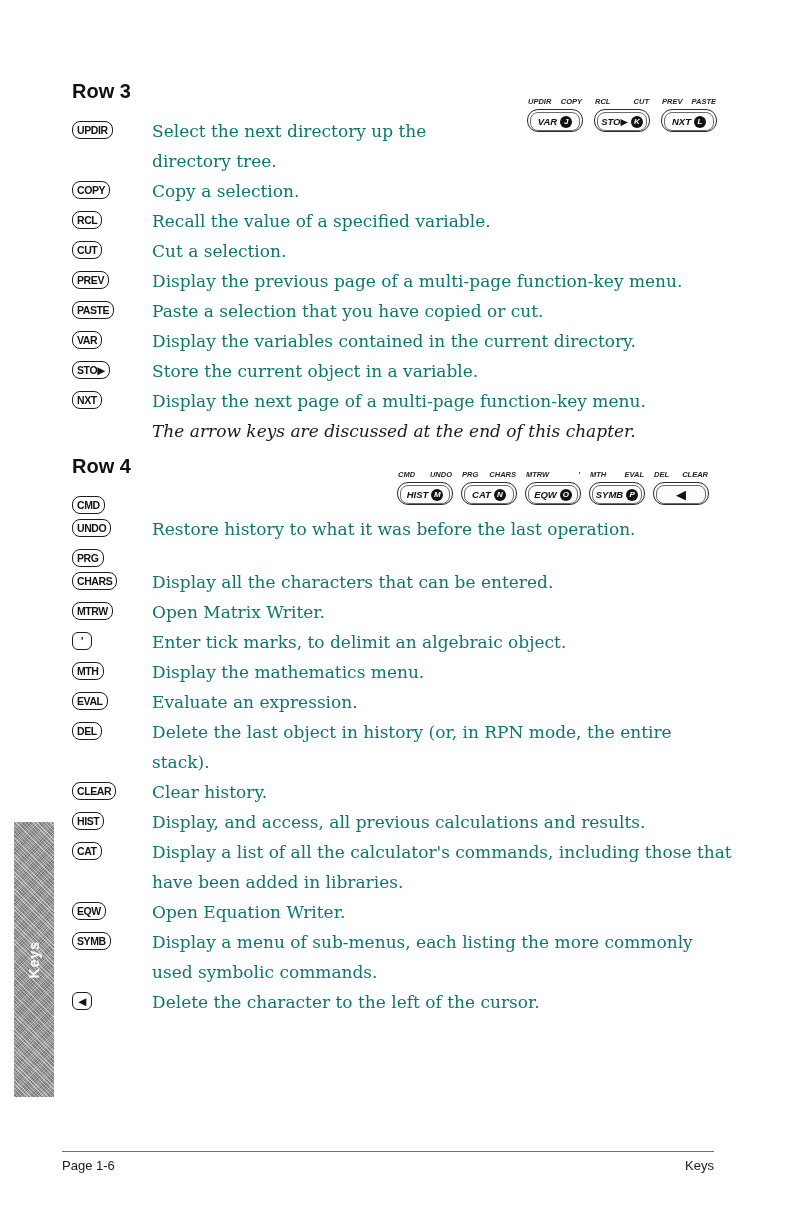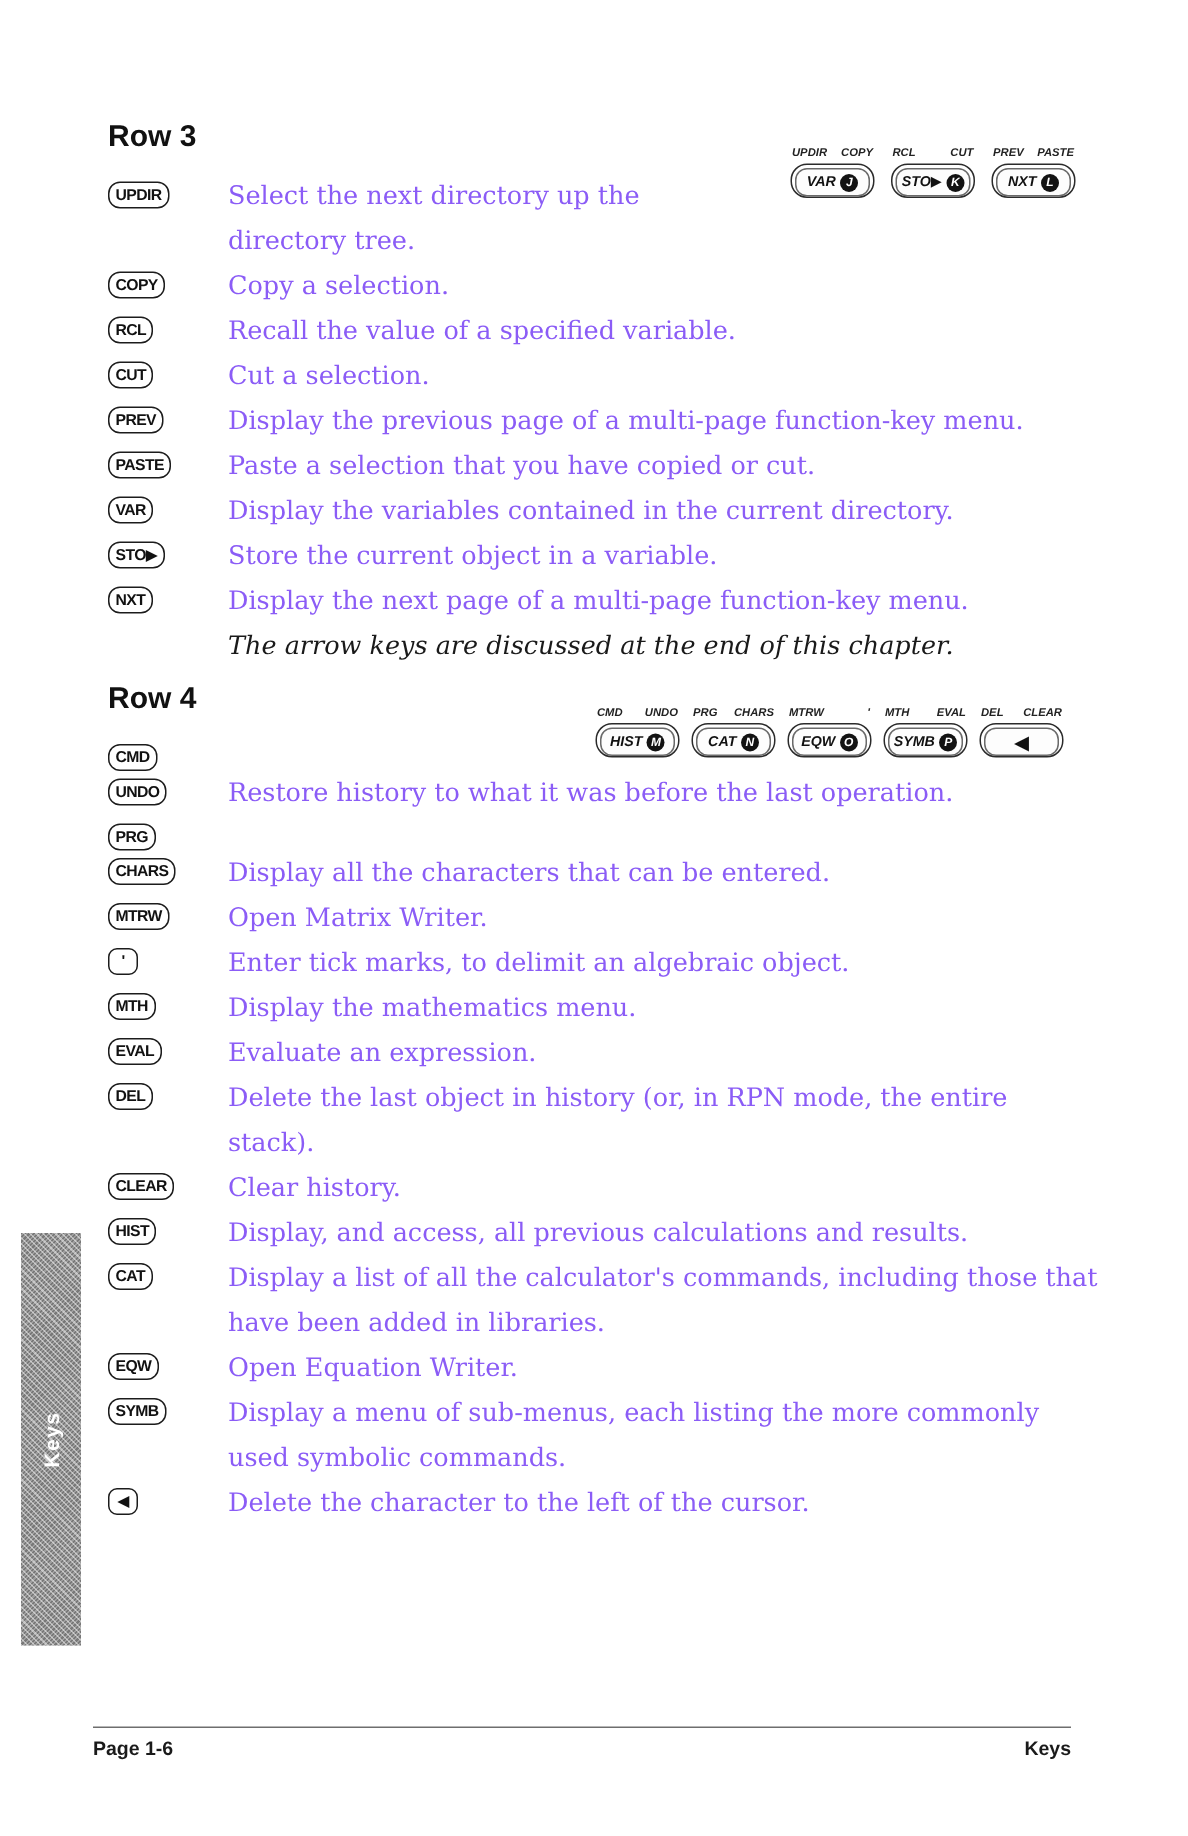--- a/index.html
+++ b/index.html
@@ -29,21 +29,21 @@
     padding:0 4px;
     min-width:22px;
     text-align:center;
     font-family:"Liberation Sans","DejaVu Sans",sans-serif;
     font-weight:700;font-size:10.5px;line-height:16px;
     letter-spacing:-0.4px;
     color:#111;
     box-sizing:border-box;
   }
   .badge.badge-sq{min-width:20px;border-radius:6px;padding:0 2px;}
-  .desc{font-size:17px;line-height:30px;color:#8b5cf6;}
+  .desc{font-size:17px;line-height:30px;color:#0f766e;}
   .section-row3 .desc.narrow{max-width:332px;}
   .section-row4 .desc.narrow{max-width:238px;}
   .note{
     font-style:italic;font-size:17px;line-height:30px;
     padding-left:80px;color:#1a1a1a;
   }
   .note:empty{display:none;}
   
   .keys-strip{position:absolute;display:flex;}
   .keys-strip-row3{left:527px;top:97px;gap:11px;}
@@ -95,21 +95,21 @@
     font-family:"Liberation Sans",sans-serif;
     font-weight:700;font-size:14px;letter-spacing:1px;
   }
   
   .footer{
     position:absolute;left:62px;top:1151px;width:652px;
     border-top:1.6px solid #6e6e6e;
     padding-top:6px;
     display:flex;justify-content:space-between;
     font-family:"Liberation Sans",sans-serif;
-    font-size:13px;color:#1a1a1a;font-weight:bold;
+    font-size:13px;color:#1a1a1a;
   }
 </style>
 </head>
 <body>
 
 <div class="page">
 
   <div class="keys-strip keys-strip-row3">
 
       <div class="key-unit">

